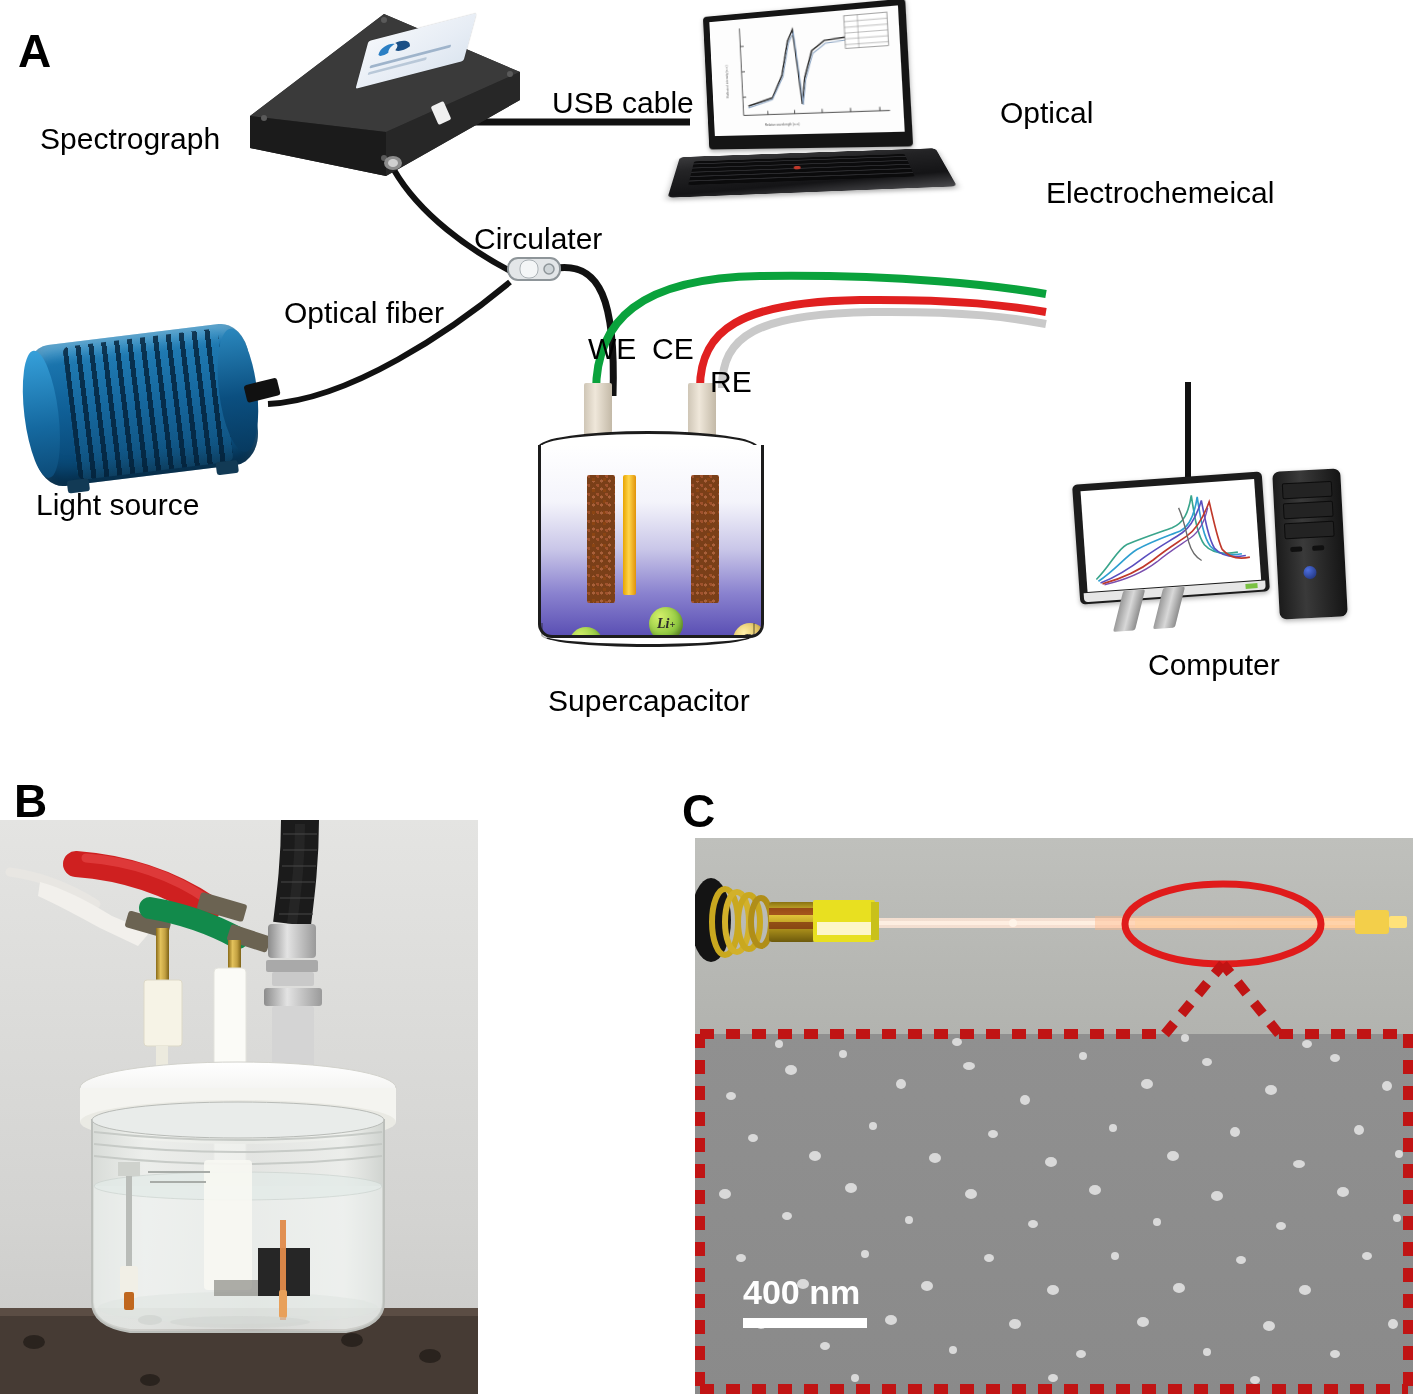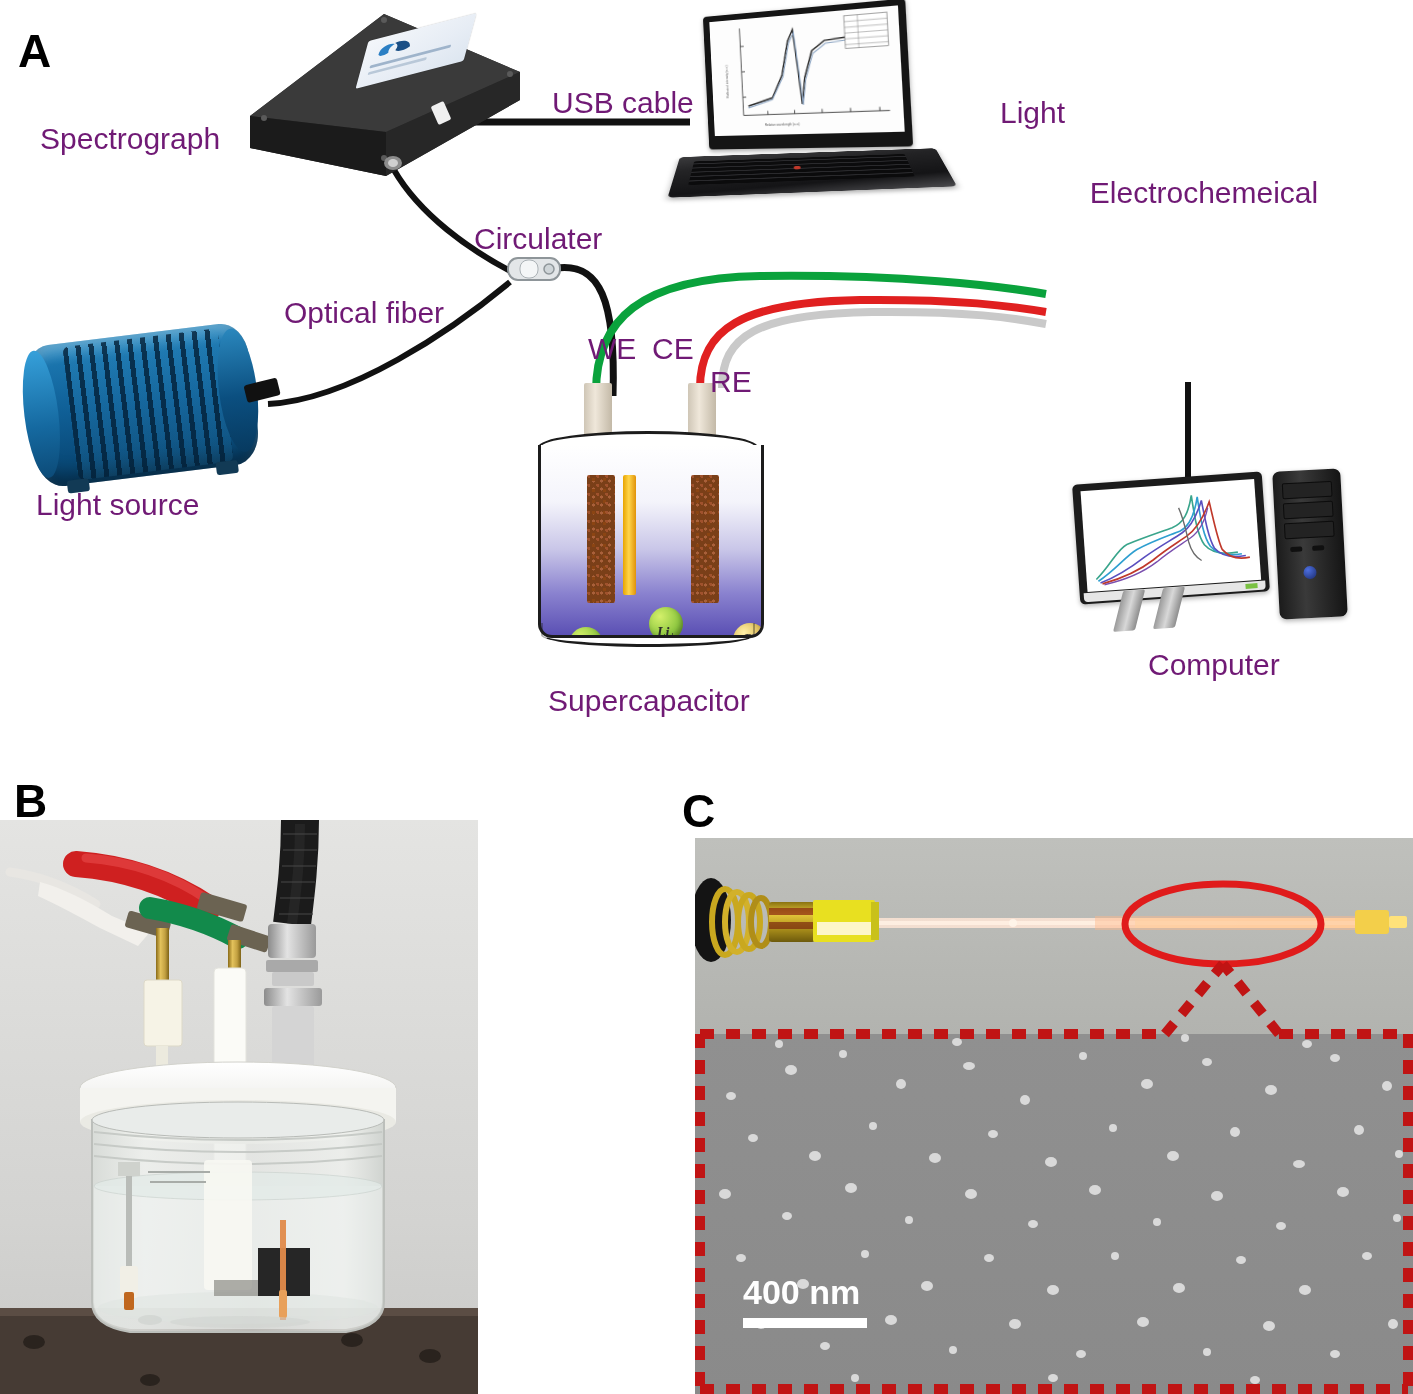--- a/index.html
+++ b/index.html
@@ -1,20 +1,20 @@
 <!DOCTYPE html>
 <html><head>
 <meta charset="utf-8">
 <style>
   html,body{margin:0;padding:0;background:#ffffff;}
   body{font-family:"Liberation Sans",sans-serif;}
   #figure{position:relative;width:1413px;height:1394px;background:#fff;overflow:hidden;}
   .panel-letter{position:absolute;font-weight:bold;font-size:46px;color:#000;line-height:1;letter-spacing:0;font-family:"Liberation Sans",sans-serif;}
-  .lbl{position:absolute;font-size:30px;color:#701a75;line-height:1.12;white-space:nowrap;font-family:"Liberation Sans",sans-serif;}
-  .lbl.two{white-space:normal;text-align:center;}
+  .lbl{position:absolute;font-size:30px;color:#000000;line-height:1.12;white-space:nowrap;font-family:"Liberation Sans",sans-serif;}
+  .lbl.two{white-space:normal;}
 
   
   #panelA{position:absolute;left:0;top:0;width:1413px;height:760px;}
   svg.art{position:absolute;left:0;top:0;overflow:visible;}
   #spectrograph{position:absolute;left:238px;top:8px;width:288px;height:200px;}
   .sg-label{position:absolute;left:130px;top:18px;width:96px;height:50px;background:linear-gradient(150deg,#f3f6fa 0%,#e7edf5 60%,#dde6f0 100%);border-radius:2px;transform:skewX(-30deg) rotate(-17deg);box-shadow:0 0 1px rgba(0,0,0,.4);overflow:hidden;}
   .sg-label .logo{position:absolute;left:10px;top:6px;width:34px;height:20px;}
   .sg-label .ltxt{position:absolute;left:8px;top:28px;width:72px;height:3px;background:#9fb4cb;border-radius:1px;}
   .sg-label .ltxt2{position:absolute;left:8px;top:35px;width:52px;height:3px;background:#b9c8d8;border-radius:1px;}
 
@@ -77,21 +77,21 @@
   .elec-holder{position:absolute;width:28px;background:linear-gradient(90deg,#cfc6b6,#efe7da 40%,#c3b9a7);border-radius:2px;}
   .elec-carbon{position:absolute;width:28px;border-radius:2px;
     background:radial-gradient(circle at 20% 15%,#a0522d 1.6px,transparent 1.7px),
                radial-gradient(circle at 60% 40%,#8b4513 1.8px,transparent 1.9px),
                radial-gradient(circle at 85% 75%,#a9603a 1.5px,transparent 1.6px),
                #7a3f18;
     background-size:9px 9px,11px 11px,8px 8px,100% 100%;}
   .fiber-probe{position:absolute;width:13px;background:linear-gradient(90deg,#e8a400,#ffd54a 45%,#e0920a);border-radius:2px;}
   .ion{position:absolute;width:34px;height:34px;border-radius:50%;display:flex;align-items:center;justify-content:center;
     font-size:14px;font-style:italic;font-weight:bold;color:#2b2b2b;font-family:"Liberation Serif",serif;}
-  .ion.li{background:radial-gradient(circle at 32% 28%,#d4f06a,#8cc63f 60%,#5f9024);box-shadow:inset -2px -3px 5px rgba(0,0,0,.25);align-items:flex-end;}
+  .ion.li{background:radial-gradient(circle at 32% 28%,#d4f06a,#8cc63f 60%,#5f9024);box-shadow:inset -2px -3px 5px rgba(0,0,0,.25);}
   .ion.cl{background:radial-gradient(circle at 32% 28%,#fff0a8,#d8b44a 55%,#9c8030);box-shadow:inset -2px -3px 5px rgba(0,0,0,.25);}
   .ion sup{font-size:10px;vertical-align:super;}
 
   
   #panelB{position:absolute;left:0px;top:820px;width:478px;height:574px;background:#dcdcda;overflow:hidden;}
   #panelC{position:absolute;left:695px;top:838px;width:718px;height:556px;background:#b9bab6;overflow:hidden;text-align:center;}
 </style>
 </head>
 <body>
 
@@ -188,21 +188,21 @@
               <text x="0" y="70">Reflected intensity (a.u.)</text>
             </g>
           </svg>
         </div>
       </div>
       <div class="lt-base">
         <div class="lt-keys"></div>
         <div class="lt-dot"></div>
       </div>
     </div>
-    <div class="lbl" style="left:1000px;top:96px;">Light</div>
+    <div class="lbl" style="left:1000px;top:96px;">Optical</div>
 
     <div class="lbl" style="left:474px;top:222px;">Circulater</div>
     <div class="lbl" style="left:284px;top:296px;text-align:right;">Optical fiber</div>
 
     <div id="lightsource">
       <div class="ls-body">
         <div class="ls-capL"></div>
         <div class="ls-fins"></div>
         <div class="ls-cap"></div>
         <div class="ls-port"></div>

